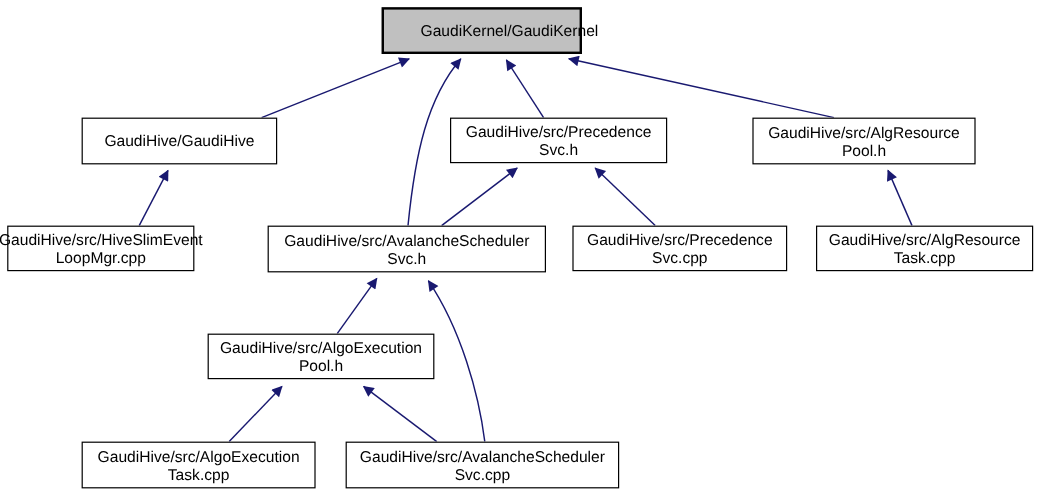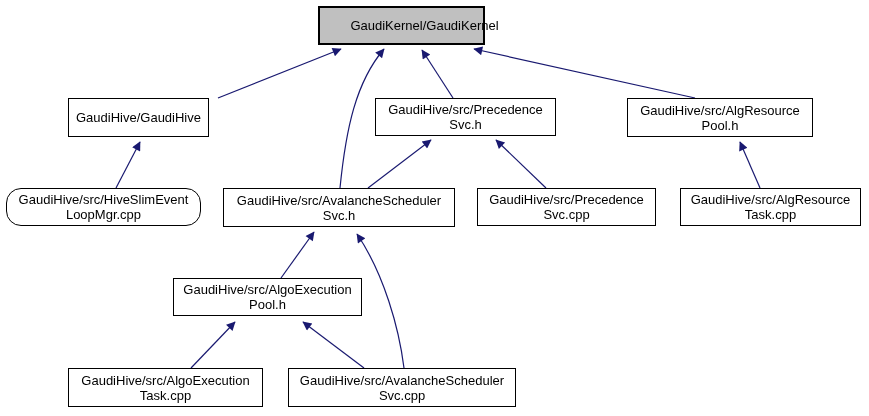--- a/index.html
+++ b/index.html
@@ -70,35 +70,35 @@
       <path d="M 404,368 C 399,328 384,274 357,234" marker-end="url(#arrow)"></path>
       <path d="M 191,368 L 235,322" marker-end="url(#arrow)"></path>
       <path d="M 364,368 L 303,322" marker-end="url(#arrow)"></path>
     </g>
   </svg>
 
   <div class="node highlighted" style="left:318px; top:6px; width:167px; height:39px;">
     <span>GaudiKernel/GaudiKernel</span>
   </div>
 
-  <div class="node" style="left:68px; top:98px; width:141px; height:39px;">
+  <div class="node" style="left:68px; top:98px; width:163px; height:39px;">
     <span>GaudiHive/GaudiHive</span>
   </div>
 
   <div class="node" style="left:375px; top:98px; width:181px; height:38px;">
     <span>GaudiHive/src/Precedence</span>
     <span>Svc.h</span>
   </div>
 
   <div class="node" style="left:627px; top:98px; width:186px; height:39px;">
     <span>GaudiHive/src/AlgResource</span>
     <span>Pool.h</span>
   </div>
 
-  <div class="node" style="left:6px; top:188px; width:195px; height:38px;border-radius:15px;">
+  <div class="node" style="left:6px; top:188px; width:156px; height:38px;">
     <span>GaudiHive/src/HiveSlimEvent</span>
     <span>LoopMgr.cpp</span>
   </div>
 
   <div class="node" style="left:223px; top:188px; width:232px; height:39px;">
     <span>GaudiHive/src/AvalancheScheduler</span>
     <span>Svc.h</span>
   </div>
 
   <div class="node" style="left:477px; top:188px; width:179px; height:38px;">

